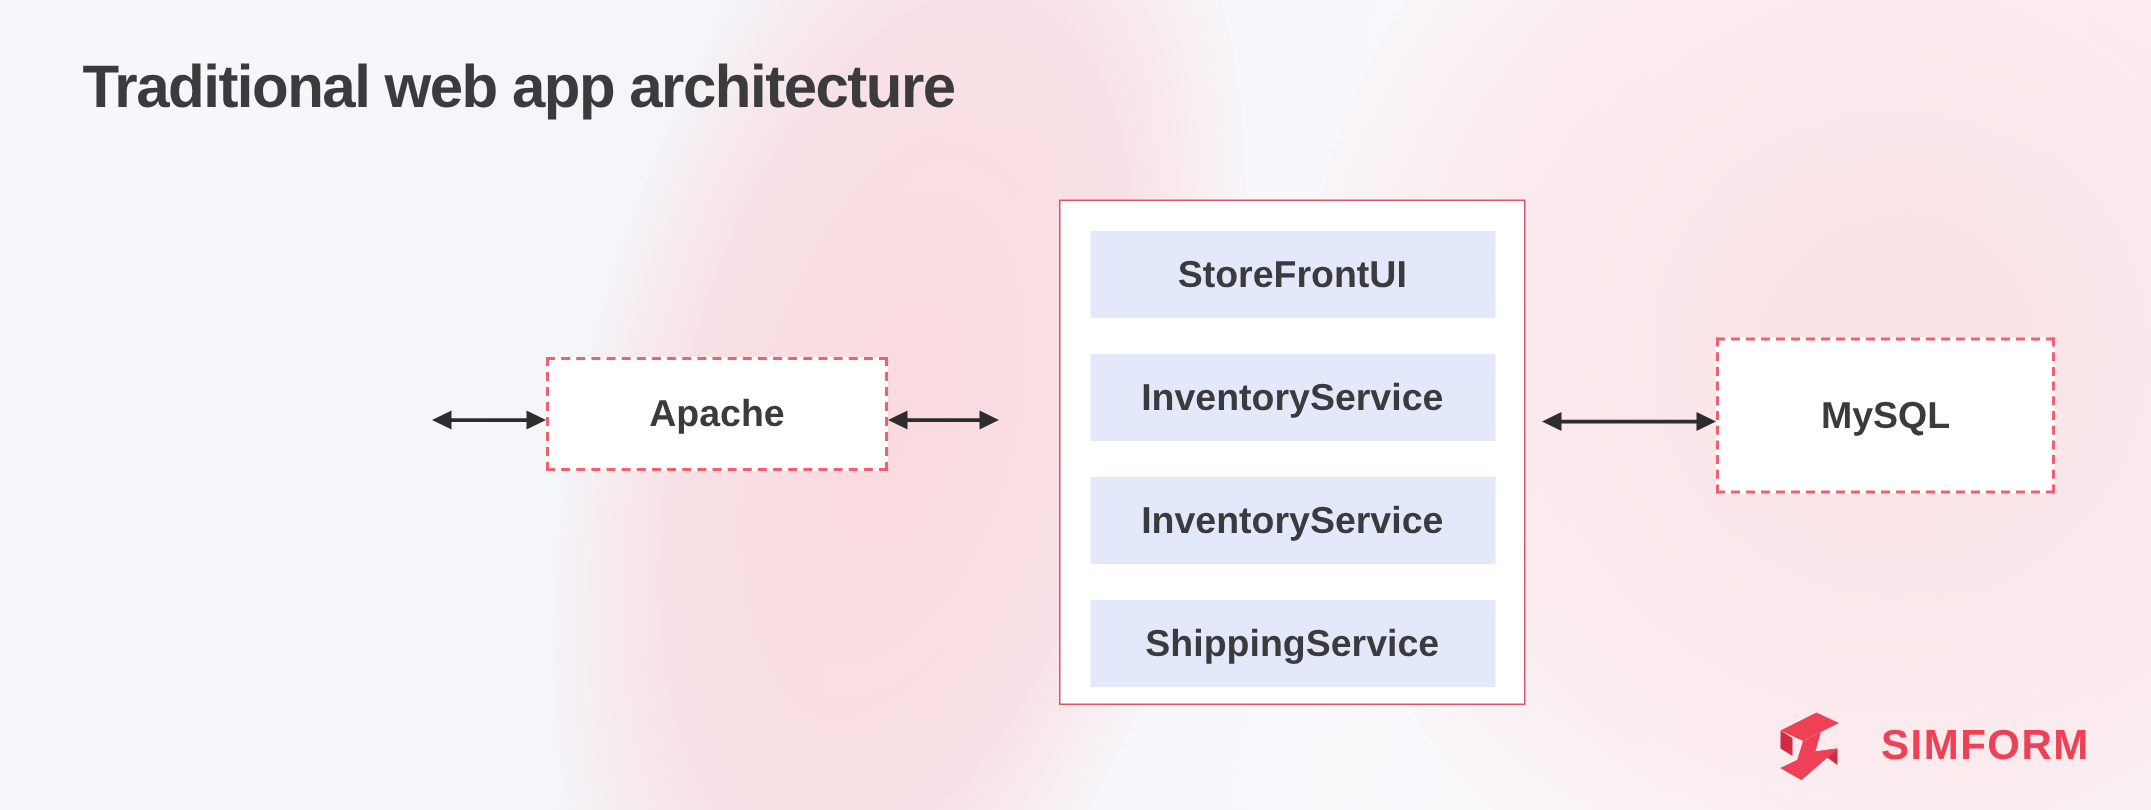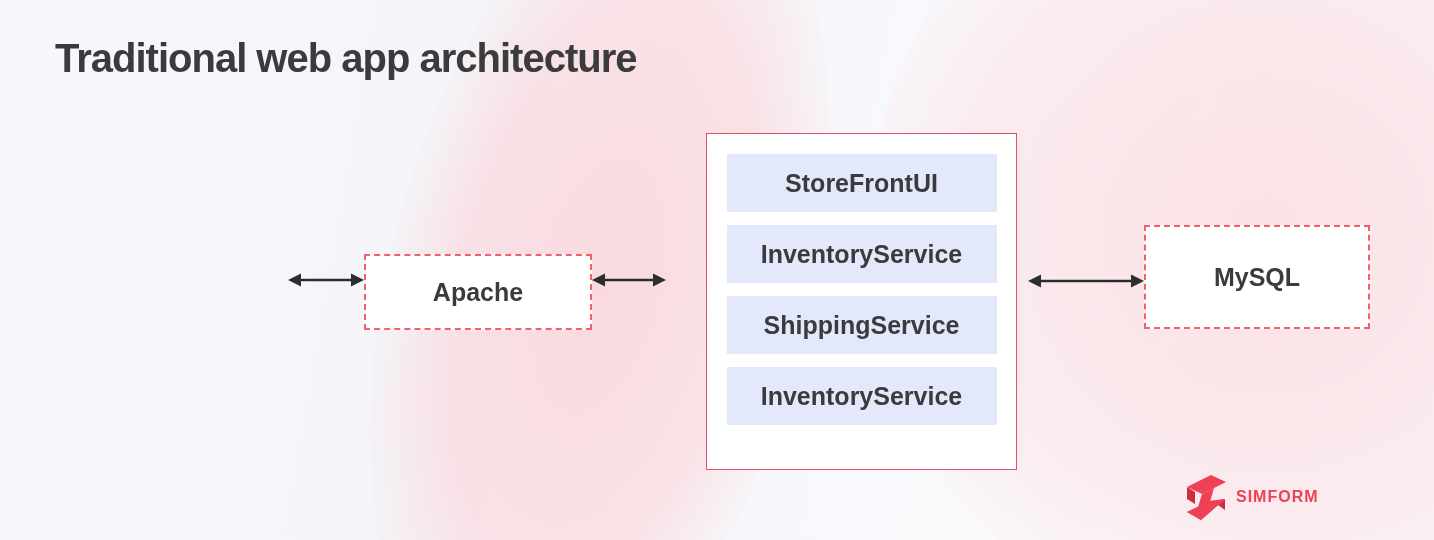--- a/index.html
+++ b/index.html
@@ -34,53 +34,53 @@
   }
 
   .node {
     position: absolute; z-index: 5;
     background: #ffffff;
     border: 2px dashed #f25f6d;
     display: flex; align-items: center; justify-content: center;
     color: #3b3b3d; font-weight: bold; font-size: 25px; text-align: center;
   }
   .node-browser  { left: 62px;   top: 238px; width: 226px; height: 74px; }
-  .node-apache   { left: 364px;  top: 254px; width: 228px; height: 76px; }
+  .node-apache   { left: 364px;  top: 238px; width: 228px; height: 76px; }
   .node-database { left: 1144px; top: 225px; width: 226px; height: 104px; }
   .node-database .db-line { display: block; line-height: 30px; text-align: right; }
 
   .services-container {
     position: absolute; z-index: 5;
     left: 706px; top: 133px; width: 311px; height: 337px;
     background: #ffffff;
     border: 1.5px solid #e05263;
     display: flex; flex-direction: column; align-items: center;
-    padding-top: 20px; gap: 13px;
+    padding-top: 20px; gap: 24px;
   }
   .service-box {
     width: 270px; height: 58px;
     background: #e3e8fb;
     display: flex; align-items: center; justify-content: center;
     color: #3b3b3d; font-weight: bold; font-size: 25px;
   }
 
   .arrow { position: absolute; z-index: 5; height: 22px; }
   .arrow svg { display: block; width: 100%; height: 100%; }
   .arrow-1 { left: 288px;  top: 269px; width: 76px;  }
   .arrow-2 { left: 592px;  top: 269px; width: 74px;  }
   .arrow-3 { left: 1028px; top: 270px; width: 116px; }
 
   .logo {
     position: absolute; left: 1184px; top: 472px; z-index: 5;
     display: flex; align-items: center;
   }
   .logo-icon { width: 44px; height: 50px; }
   .logo-text {
-    margin-left: 8px;
-    font-size: 16px; font-weight: bold; letter-spacing: 1px;
+    margin-left: 26px;
+    font-size: 28px; font-weight: bold; letter-spacing: 1px;
     color: #ee4156;
   }
 </style>
 </head>
 <body>
 
 <div class="canvas">
 
   <div class="blob blob-left"></div>
   <div class="blob blob-right"></div>
@@ -109,24 +109,24 @@
   </div>
 
   <div class="services-container">
     <div class="service-box">
       <span>StoreFrontUI</span>
     </div>
     <div class="service-box">
       <span>InventoryService</span>
     </div>
     <div class="service-box">
-      <span>ShippingService</span>
+      <span>InventoryService</span>
     </div>
     <div class="service-box">
-      <span>InventoryService</span>
+      <span>ShippingService</span>
     </div>
   </div>
 
   <div class="arrow arrow-3">
     <svg viewBox="0 0 116 22" preserveAspectRatio="none">
       <line x1="10" y1="11" x2="106" y2="11" stroke="#2d2d2d" stroke-width="2.5"></line>
       <polygon points="0,11 13,4.6 13,17.4" fill="#2d2d2d"></polygon>
       <polygon points="116,11 103,4.6 103,17.4" fill="#2d2d2d"></polygon>
     </svg>
   </div>

